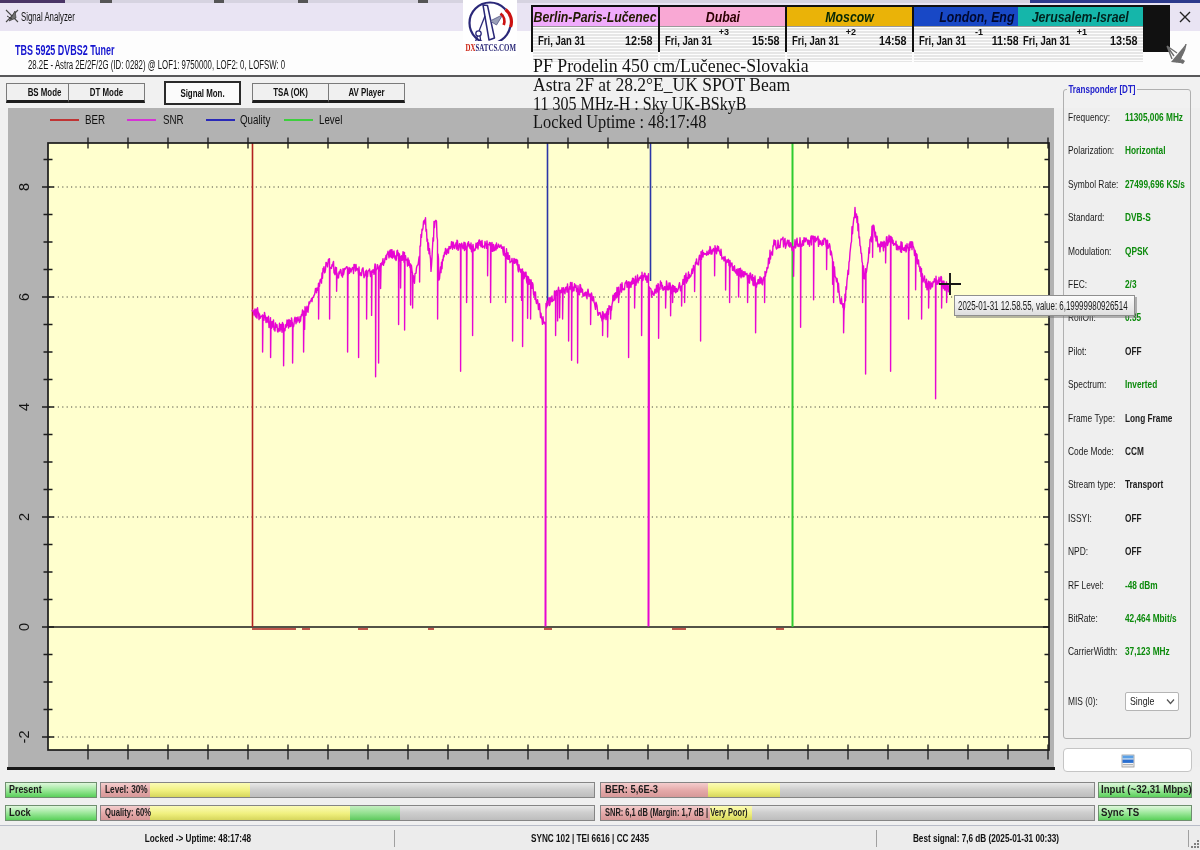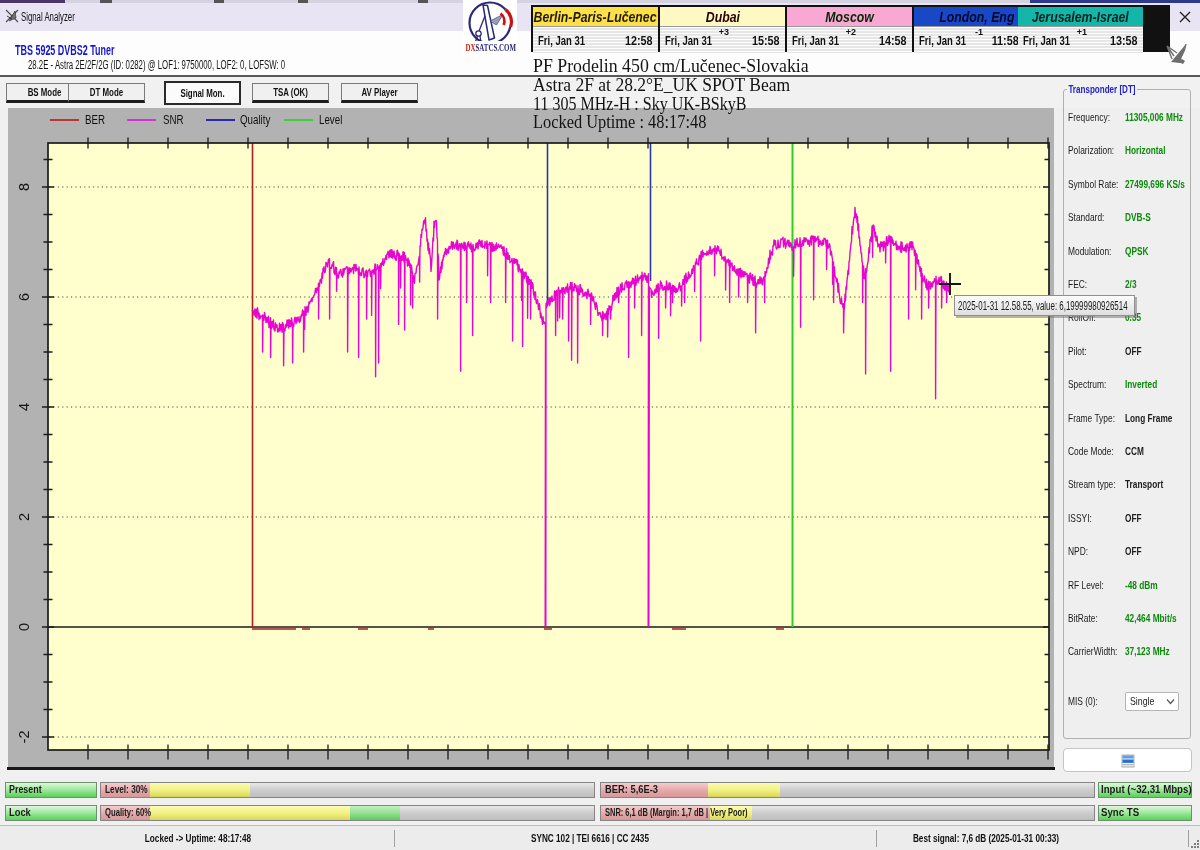--- a/index.html
+++ b/index.html
@@ -2,21 +2,21 @@
 <html><head><meta charset="utf-8"><style>
 *{margin:0;padding:0;box-sizing:border-box}
 html,body{width:1200px;height:850px;overflow:hidden;background:#f0f0f0;
 font-family:"Liberation Sans",sans-serif;position:relative}
 .ab{position:absolute}
 .pl{position:absolute;left:1068px;font-size:11.5px;color:#1c1c1c;height:13px;line-height:13px;white-space:nowrap;transform:scaleX(.73);transform-origin:left}
 .pv{position:absolute;left:1125px;font-size:11.5px;font-weight:bold;height:13px;line-height:13px;white-space:nowrap;transform:scaleX(.72);transform-origin:left}
 .clk{position:absolute;top:7px;height:43px;border-right:2px solid #111}
 .clkh{height:19px;display:flex;align-items:center;justify-content:center;overflow:hidden}
 .clkh span{font-size:15px;font-weight:bold;font-style:italic;white-space:nowrap;transform:scaleX(.82)}
-.clkb{position:relative;height:27px;background:repeating-linear-gradient(180deg,#fdfdfd 0 1.5px,#e6e6e6 1.5px 3px);border-top:1px solid #9a9a9a}
+.clkb{position:relative;height:36px;background:repeating-linear-gradient(180deg,#fdfdfd 0 1.5px,#e6e6e6 1.5px 3px);border-top:1px solid #9a9a9a}
 .cd{position:absolute;left:5px;top:6px;font-size:13px;font-weight:bold;color:#111;transform:scaleX(.73);transform-origin:left;white-space:nowrap}
 .coff{position:absolute;right:56px;top:0px;font-size:9px;font-weight:bold;color:#111}
 .ct{position:absolute;right:5px;top:6px;font-size:13.5px;font-weight:bold;color:#111;transform:scaleX(.8);transform-origin:right;white-space:nowrap}
 .tab{position:absolute;top:83px;width:77px;height:20px;background:#f0f0f0;border:1px solid #7a7a7a;border-bottom:3px solid #1e1e1e;font-size:10.5px;font-weight:bold;color:#111;line-height:17px}
 .tab span{display:block;text-align:center;transform:scaleX(.75)}
 .tab.sel{top:81px;height:24px;background:#fbfbfb;border:2px solid #2a2a2a;line-height:20px;z-index:3}
 .leg{position:absolute;top:119px;height:2.4px;width:29px}
 .legt{position:absolute;top:113px;font-size:12.5px;color:#101010;transform:scaleX(.78);transform-origin:left;white-space:nowrap}
 .bar{position:absolute;height:16px;border:1px solid #858585;background:linear-gradient(180deg,#e8e8e8,#cfcfcf 45%,#bdbdbd)}
 .seg{position:absolute;top:0;height:14px}
@@ -60,21 +60,21 @@
   </div>
 <div class="tab" style="left:68px">
     <span>DT Mode</span>
   </div>
 <div class="tab sel" style="left:164px">
     <span>Signal Mon.</span>
   </div>
 <div class="tab" style="left:252px">
     <span>TSA (OK)</span>
   </div>
-<div class="tab" style="left:341px">
+<div class="tab" style="left:328px">
     <span>AV Player</span>
   </div>
 
 <div class="ab" style="left:8px;top:108px;width:1046px;height:659px;background:#b2b2b2"></div>
 <div class="ab" style="left:7px;top:767px;width:1048px;height:3px;background:#181818"></div>
 <svg style="position:absolute;left:8px;top:108px" width="1046" height="659" viewBox="8 108 1046 659">
     <rect x="48" y="143" width="1001" height="607" fill="#ffffce"></rect>
     <line x1="49" y1="187" x2="1048" y2="187" stroke="#4a4a42" stroke-width="1" stroke-dasharray="1.2,3.2"></line>
     <line x1="49" y1="297" x2="1048" y2="297" stroke="#4a4a42" stroke-width="1" stroke-dasharray="1.2,3.2"></line>
     <line x1="49" y1="407" x2="1048" y2="407" stroke="#4a4a42" stroke-width="1" stroke-dasharray="1.2,3.2"></line>
@@ -211,41 +211,41 @@
       <rect x="1" y="7" width="2" height="2"></rect>
       <rect x="4" y="7" width="2" height="2"></rect>
       <rect x="7" y="7" width="2" height="2"></rect>
     </g>
   </svg>
 
 <div class="ab" style="left:531px;top:5px;width:639px;height:47px;background:#111;z-index:2"></div>
 <div class="ab" style="left:533px;top:7px;width:635px;height:43px;z-index:2">
 <div style="position:absolute;left:-533px;top:-7px">
       <div class="clk" style="left:533px;width:127px">
-<div class="clkh" style="background:#fde047">
+<div class="clkh" style="background:#f0abfc">
           <span style="color:#221a00">Berlin-Paris-Lučenec</span>
         </div>
 <div class="clkb">
           <span class="cd">Fri, Jan 31</span>
           <span class="coff"></span>
           <span class="ct">12:58</span>
         </div>
 </div>
       <div class="clk" style="left:660px;width:127px">
-<div class="clkh" style="background:#fef9c3">
+<div class="clkh" style="background:#f9a8d4">
           <span style="color:#2a0000">Dubai</span>
         </div>
 <div class="clkb">
           <span class="cd">Fri, Jan 31</span>
           <span class="coff">+3</span>
           <span class="ct">15:58</span>
         </div>
 </div>
       <div class="clk" style="left:787px;width:127px">
-<div class="clkh" style="background:#f9a8d4">
+<div class="clkh" style="background:#eab308">
           <span style="color:#062806">Moscow</span>
         </div>
 <div class="clkb">
           <span class="cd">Fri, Jan 31</span>
           <span class="coff">+2</span>
           <span class="ct">14:58</span>
         </div>
 </div>
       <div class="clk" style="left:914px;width:127px">
 <div class="clkh" style="background:#1848c6">

